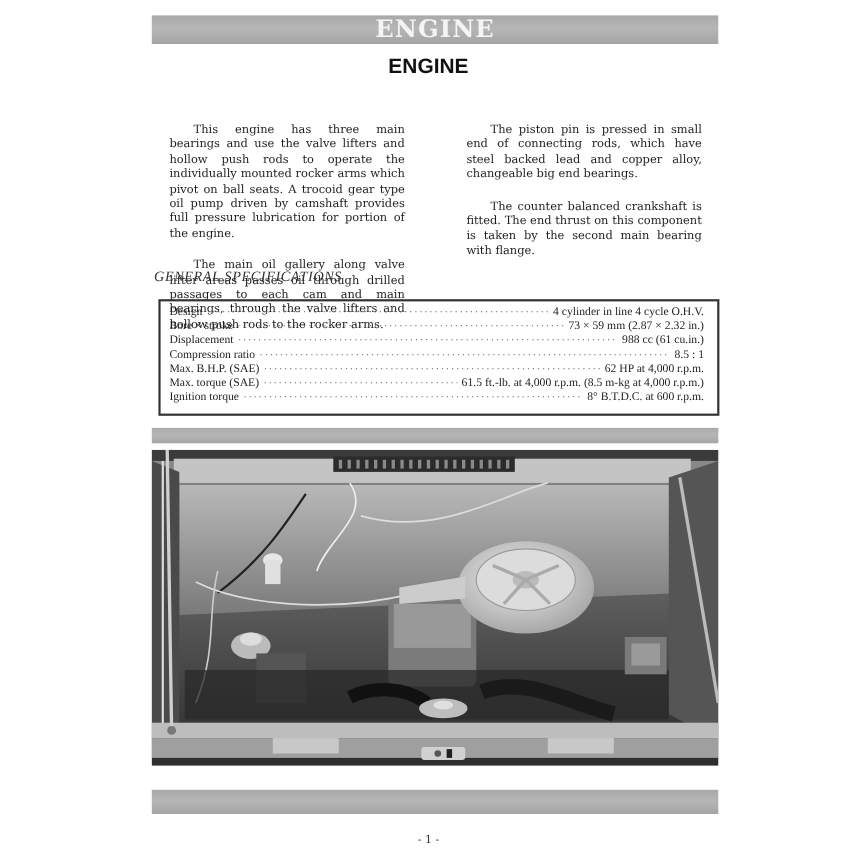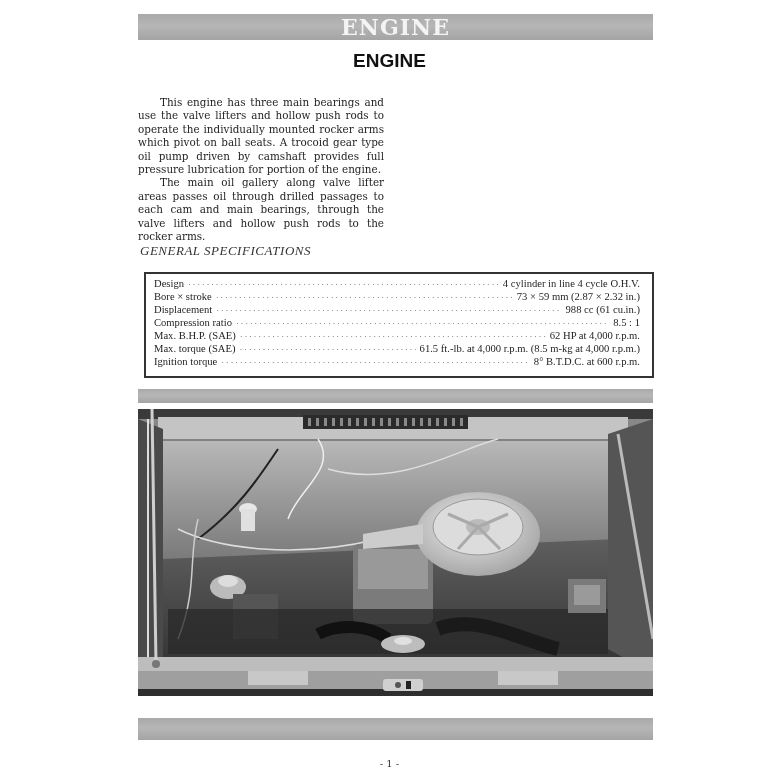--- a/index.html
+++ b/index.html
@@ -20,21 +20,21 @@
   #band-bot { top:718px; height:22px; }
   #title {
     position:absolute; top:50px; left:0; width:779px; text-align:center;
     font-family:"Liberation Sans", sans-serif; font-weight:bold; font-size:19px; color:#111;
   }
   .col {
     position:absolute; top:96px; width:246px;
     font-family:"DejaVu Serif", serif; font-size:10.4px; line-height:13.4px;
     text-align:justify; color:#1e1e1e;
   }
-  .col p { margin:0; text-indent:22px; }
+  .col p { margin:16px; text-indent:22px; }
   #col-left { left:138px; }
   #col-right { left:408px; }
   #gen-spec {
     position:absolute; top:243px; left:140px;
     font-family:"Liberation Serif", serif; font-style:italic; font-size:13px; color:#333;
     letter-spacing:0.5px;
   }
   #spec-box {
     position:absolute; left:144px; top:272px; width:500px; height:98px;
     border:2px solid #333; padding:4px 6px 0 0; box-sizing:content-box;
@@ -66,20 +66,22 @@
 </div>
 
 <div id="title">ENGINE</div>
 
 <div id="col-left" class="col">
   <p>This engine has three main bearings and use the valve lifters and hollow push rods to operate the individually mounted rocker arms which pivot on ball seats.  A trocoid gear type oil pump driven by camshaft provides full pressure lubrication for portion of the engine.</p>
   <p>The main oil gallery along valve lifter areas passes oil through drilled passages to each cam and main bearings, through the valve lifters and hollow push rods to the rocker arms.</p>
 </div>
 
 <div id="col-right" class="col">
+  <p>The piston pin is pressed in small end of connecting rods, which have steel backed lead and copper alloy, changeable big end bearings.</p>
+  <p>The counter balanced crankshaft is fitted. The end thrust on this component is taken by the second main bearing with flange.</p>
 </div>
 
 <div id="gen-spec">GENERAL SPECIFICATIONS</div>
 
 <div id="spec-box">
   <div class="spec-row">
     <span class="spec-label">Design</span>
     <span class="spec-dots">··················································································</span>
     <span class="spec-value">4 cylinder in line 4 cycle O.H.V.</span>
   </div>

